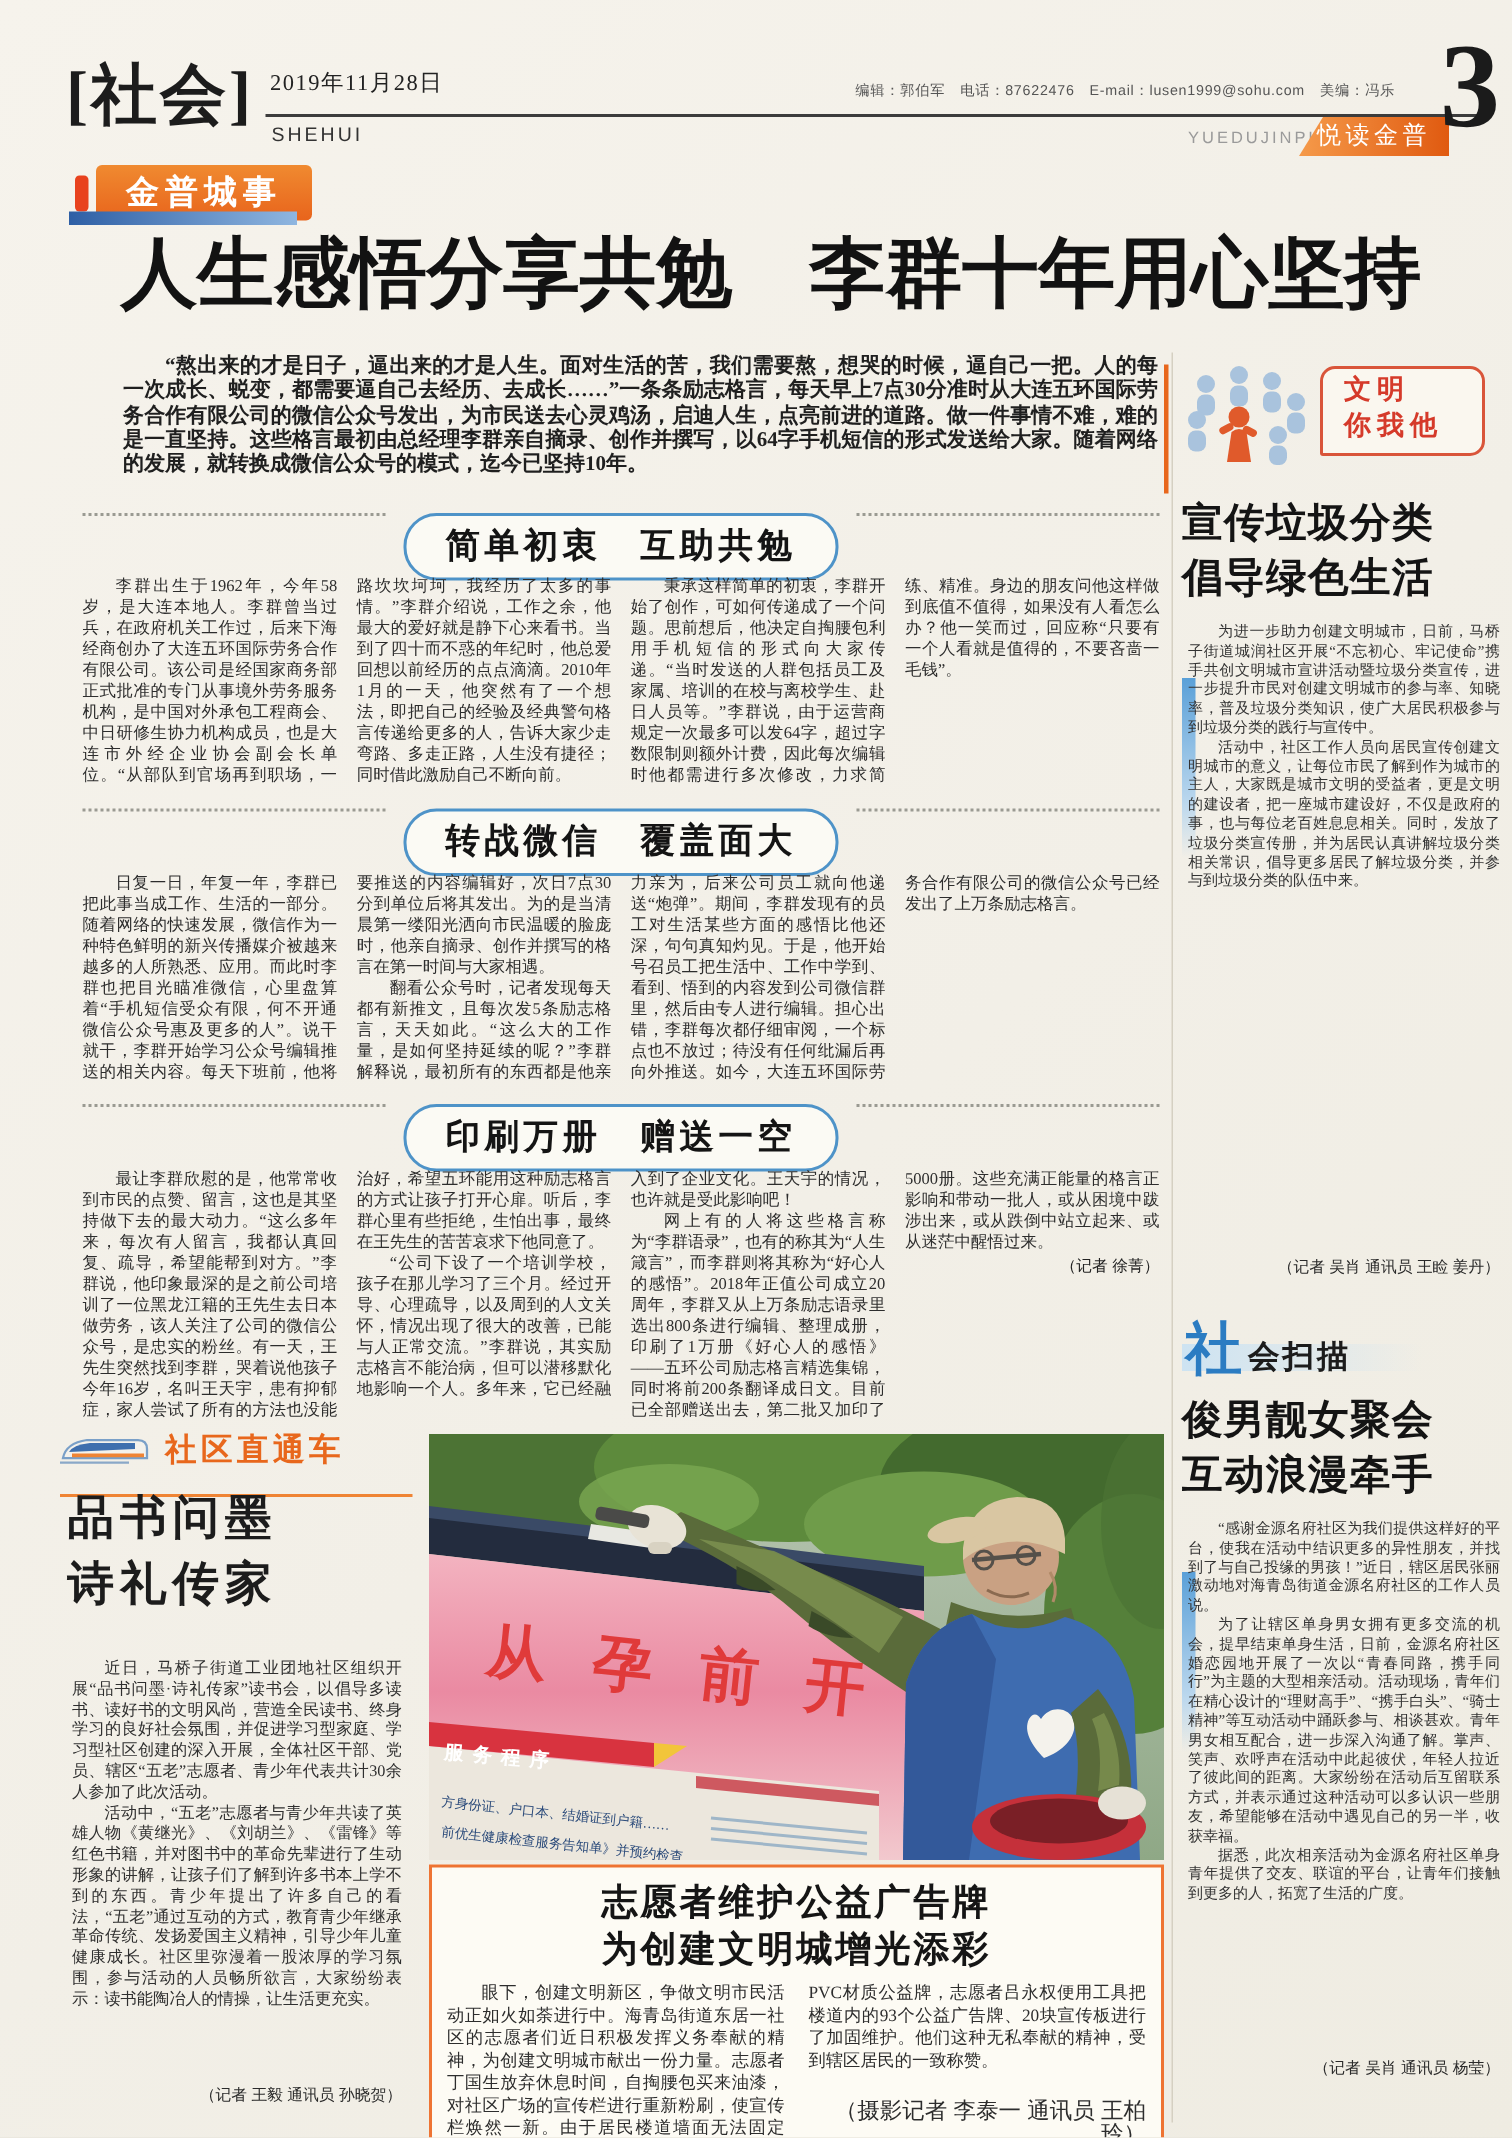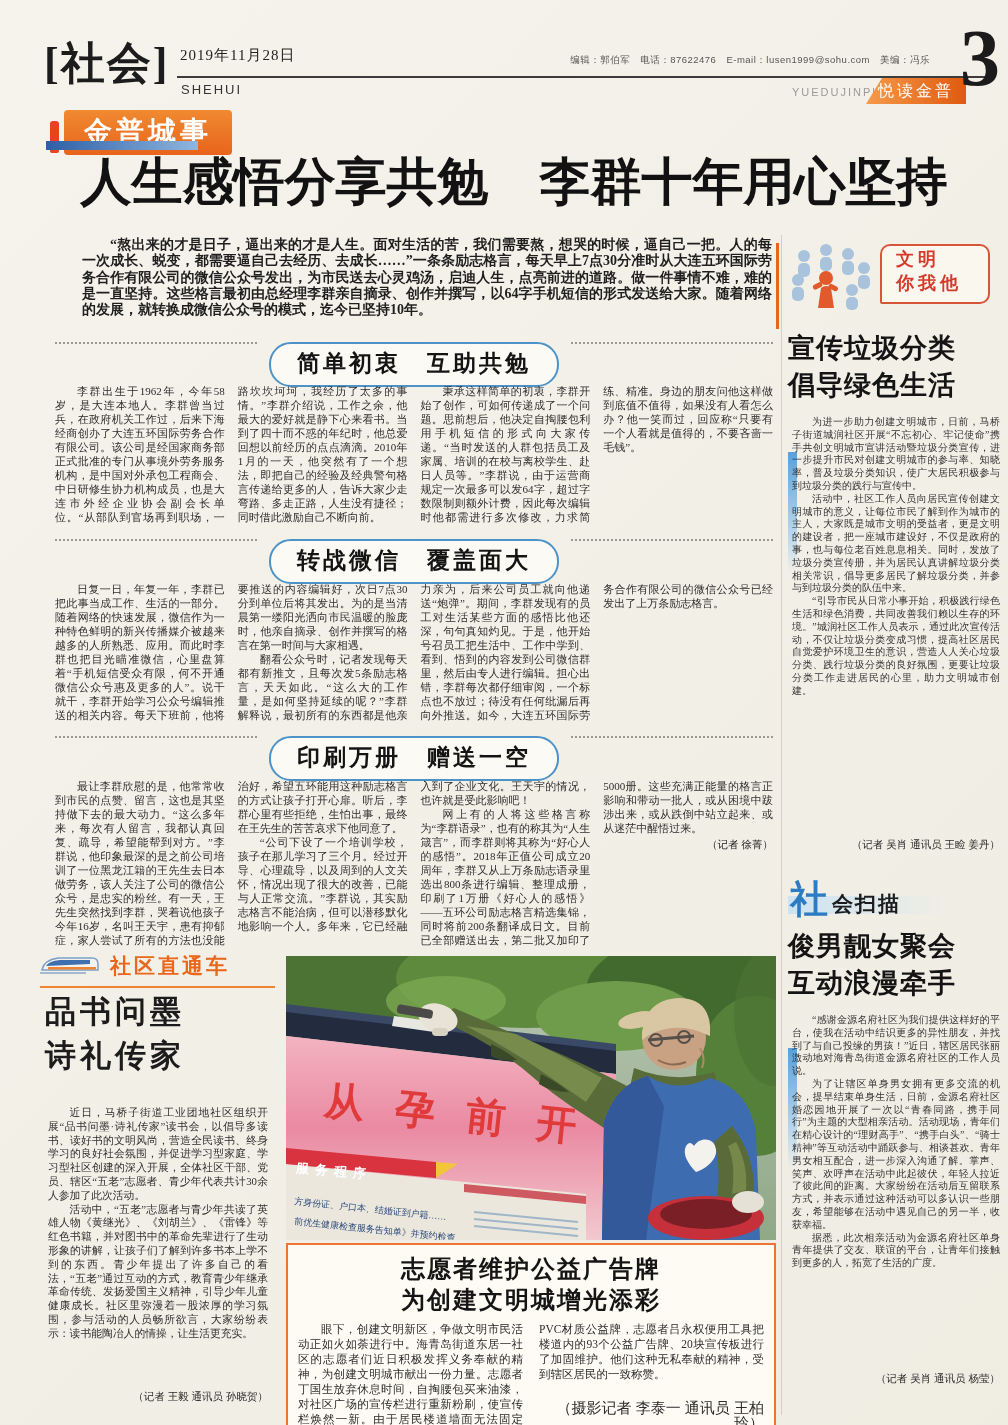--- a/index.html
+++ b/index.html
@@ -18,21 +18,21 @@
   .brand-ribbon { position:absolute; left:866px; top:78px; width:100px; height:26px; line-height:26px; text-align:center;
                   background:linear-gradient(90deg,#f59a4a,#e05a10); color:#fff; font-size:16px; letter-spacing:3px;
                   clip-path:polygon(16% 0,100% 0,100% 100%,0 100%); font-family:"Liberation Sans",sans-serif; }
   .page-num { position:absolute; right:8px; top:18px; font-size:80px; font-weight:700; color:#1b1b1b; line-height:1; font-family:"Liberation Serif",serif; }
 
   
   .jinpu { position:absolute; left:50px; top:110px; display:flex; align-items:center; }
   .jinpu-exc { width:9px; height:24px; background:#e8421e; border-radius:3px; margin-right:5px; position:relative; }
   .jinpu-exc:after { content:""; position:absolute; left:0; bottom:-8px; width:9px; height:6px; background:#e8421e; border-radius:2px; }
   .jinpu-pill { background:linear-gradient(180deg,#f08a30,#e8641c); color:#fff; font-family:"Liberation Sans",sans-serif;
-                font-size:28px; font-weight:700; letter-spacing:4px; padding:3px 20px 4px; border-radius:4px; }
+                font-size:22px; font-weight:700; letter-spacing:4px; padding:3px 20px 4px; border-radius:4px; }
   .jinpu-bar { position:absolute; left:46px; top:141px; width:152px; height:9px; background:linear-gradient(90deg,#2e5fa5,#8fb6e0); }
 
   
   .headline { position:absolute; left:40px; top:148px; width:948px; text-align:center; font-family:"Liberation Sans","DejaVu Sans",sans-serif;
               font-size:51px; font-weight:900; color:#121212; letter-spacing:0px; white-space:nowrap; }
   .lead { position:absolute; left:82px; top:237px; width:690px; font-size:14px; line-height:16.3px; font-weight:700;
           text-align:justify; text-indent:2em; color:#1f1f1f; }
   .lead-accent { position:absolute; left:776px; top:243px; width:3px; height:86px; background:#e8671c; }
   .side-divider { position:absolute; left:781px; top:235px; width:1px; height:1180px; background:#d5d0c2; }
 
@@ -69,21 +69,21 @@
   .scan-badge { top:880px; height:40px; }
   .scan-band { position:absolute; left:0; top:16px; width:160px; height:18px; background:linear-gradient(90deg,#cde3f2,rgba(205,227,242,0)); }
   .scan-big { position:absolute; left:2px; top:-6px; font-size:38px; font-weight:800; color:#2b7cc2; font-family:"Liberation Sans",sans-serif; }
   .scan-rest { position:absolute; left:44px; top:10px; font-size:21px; font-weight:800; color:#1c1c1c; letter-spacing:2px; font-family:"Liberation Sans",sans-serif; }
   #scan-title { top:928px; }
   #scan-body { top:1014px; height:352px; overflow:hidden; padding-left:4px; }
   #scan-bar { left:788px; top:1048px; height:120px; }
   #scan-byline { position:absolute; left:788px; top:1372px; width:212px; text-align:right; font-size:10.5px; font-family:"Liberation Sans",sans-serif; }
 
   
-  .comm-badge { position:absolute; left:40px; top:952px; width:235px; display:flex; align-items:flex-start; border-bottom:2px solid #ef8434; padding-bottom:6px; }
+  .comm-badge { position:absolute; left:40px; top:952px; width:235px; display:flex; align-items:center; border-bottom:2px solid #ef8434; padding-bottom:16px; }
   .comm-badge-label { font-family:"Liberation Sans",sans-serif; font-size:21px; font-weight:800; color:#e8671c; letter-spacing:3px; margin-left:8px; }
   #comm-title { position:absolute; left:45px; top:990px; width:225px; text-align:left; font-family:"Liberation Sans",sans-serif;
                 font-size:31px; font-weight:800; color:#1c1c1c; line-height:44px; letter-spacing:4px; }
   #comm-body { position:absolute; left:48px; top:1106px; width:220px; font-size:10.8px; line-height:13.8px; text-align:justify; color:#2f2f2f; height:278px; overflow:hidden; }
   #comm-body p { text-indent:2em; }
   #comm-byline { position:absolute; left:48px; top:1390px; width:220px; text-align:right; font-size:10.5px; font-family:"Liberation Sans",sans-serif; }
 
   
   .photo-block { position:absolute; left:286px; top:956px; width:490px; }
   .photo-frame { width:490px; height:284px; display:block; }
@@ -179,21 +179,20 @@
     </div>
   </div>
   <div class="sb sb-title" id="civ-title">
     <div>宣传垃圾分类</div>
     <div>倡导绿色生活</div>
   </div>
   <div class="blue-bar" id="civ-bar"></div>
   <div class="sb sb-body" id="civ-body">
     <p>为进一步助力创建文明城市，日前，马桥子街道城润社区开展“不忘初心、牢记使命”携手共创文明城市宣讲活动暨垃圾分类宣传，进一步提升市民对创建文明城市的参与率、知晓率，普及垃圾分类知识，使广大居民积极参与到垃圾分类的践行与宣传中。</p>
     <p>活动中，社区工作人员向居民宣传创建文明城市的意义，让每位市民了解到作为城市的主人，大家既是城市文明的受益者，更是文明的建设者，把一座城市建设好，不仅是政府的事，也与每位老百姓息息相关。同时，发放了垃圾分类宣传册，并为居民认真讲解垃圾分类相关常识，倡导更多居民了解垃圾分类，并参与到垃圾分类的队伍中来。</p>
-    <p>“引导市民从日常小事开始，积极践行绿色生活和绿色消费，共同改善我们赖以生存的环境。”城润社区工作人员表示，通过此次宣传活动，不仅让垃圾分类变成习惯，提高社区居民自觉爱护环境卫生的意识，营造人人关心垃圾分类、践行垃圾分类的良好氛围，更要让垃圾分类工作走进居民的心里，助力文明城市创建。</p>
   </div>
   <div id="civ-byline">（记者 吴肖 通讯员 王睑 姜丹）</div>
 
   <div class="sb scan-badge">
     <div class="scan-band"></div>
     <div class="scan-big">社</div>
     <div class="scan-rest">会扫描</div>
   </div>
   <div class="sb sb-title" id="scan-title">
     <div>俊男靓女聚会</div>

